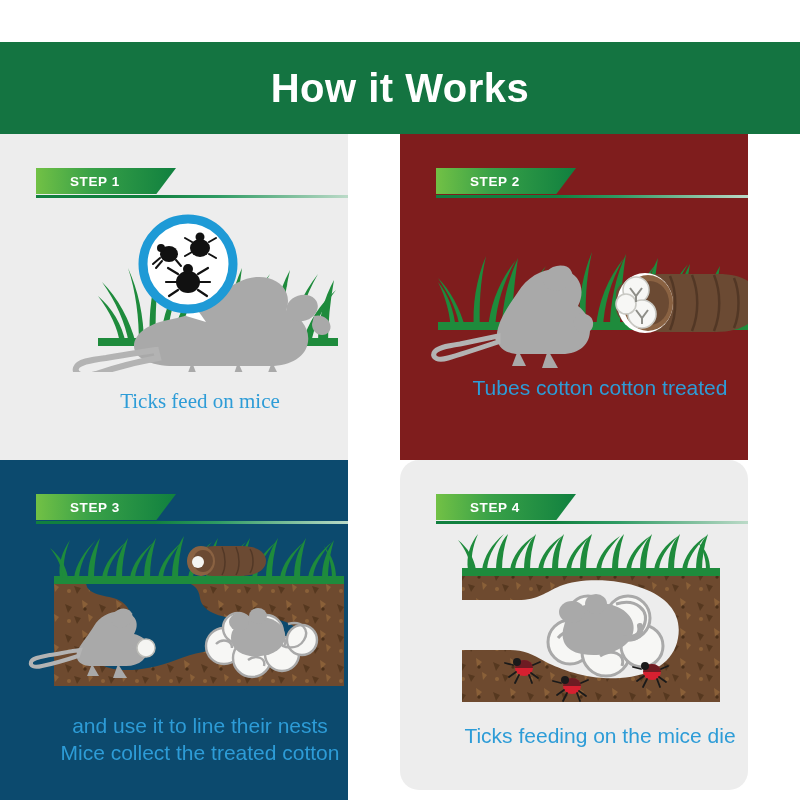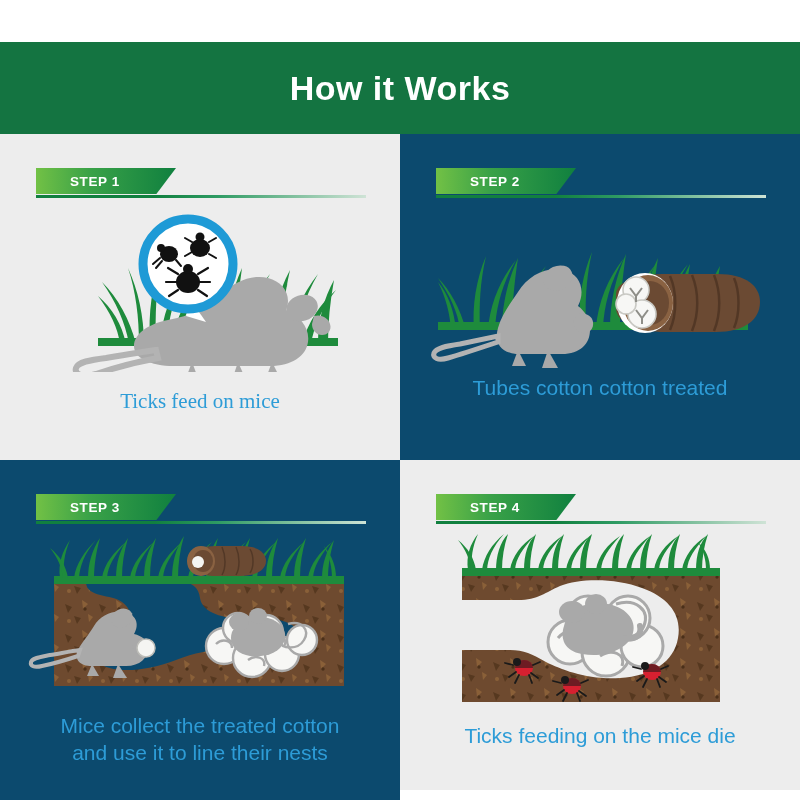--- a/index.html
+++ b/index.html
@@ -20,41 +20,41 @@
     position: absolute;
     left: 0; top: 42px;
     width: 800px; height: 92px;
     background: #147441;
     display: flex;
     align-items: center;
     justify-content: center;
   }
   .header-title {
     color: #ffffff;
-    font-size: 34px;
+    font-size: 40px;
     font-weight: bold;
     letter-spacing: 0.5px;
   }
 
   
   .grid {
     position: absolute;
     left: 0; top: 134px;
     width: 800px; height: 666px;
   }
   .panel {
     position: absolute;
-    width: 400px;
+    width: 348px;
     overflow: hidden;
     padding-left: 20px;
   }
   .panel-1 { left: 0;     top: 0;   height: 326px; background: #ededed; }
-  .panel-2 { left: 400px; top: 0;   height: 326px; background: #0c4a6e; }
+  .panel-2 { left: 400px; top: 0;   height: 326px; background: #7f1d1d; }
   .panel-3 { left: 0;     top: 326px; height: 340px; background: #0c4a6e; }
-  .panel-4 { left: 400px; top: 326px; height: 330px; background: #ededed; }
+  .panel-4 { left: 400px; top: 326px; height: 330px; background: #ededed; border-radius: 19px; }
 
   
   .step-head {
     position: absolute;
     left: 36px; top: 34px;
     width: 330px; height: 32px;
   }
   .step-tag {
     position: absolute;
     left: 0; top: 0;
@@ -341,22 +341,22 @@
         </g>
         <g fill="#a9a9a9">
           <path d="M206 96 C212 84 226 78 242 82 C256 86 262 96 258 106
                    C254 116 240 122 224 120 C210 118 202 108 206 96 Z"></path>
           <ellipse cx="213" cy="86" rx="10" ry="9"></ellipse>
           <ellipse cx="232" cy="80" rx="9" ry="8"></ellipse>
         </g>
       </svg>
 
       <div class="caption" style="top:252px;">
+        <span class="line">and use it to line their nests</span>
         <span class="line">Mice collect the treated cotton</span>
-        <span class="line">and use it to line their nests</span>
       </div>
     </div>
 
     <div class="panel panel-4">
 
       <div class="step-head">
         <div class="step-tag">
           <span class="step-tag-label">STEP 4</span>
         </div>
         <div class="step-rule"></div>

